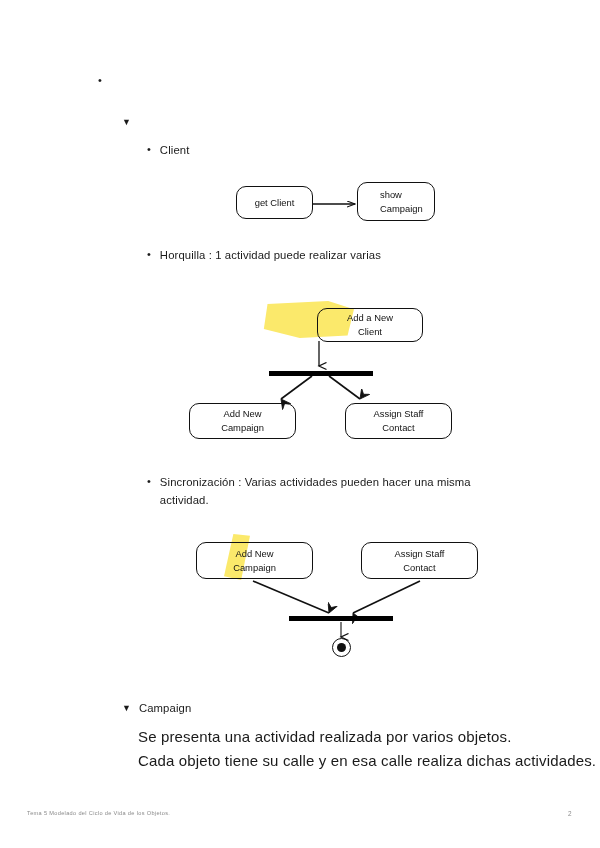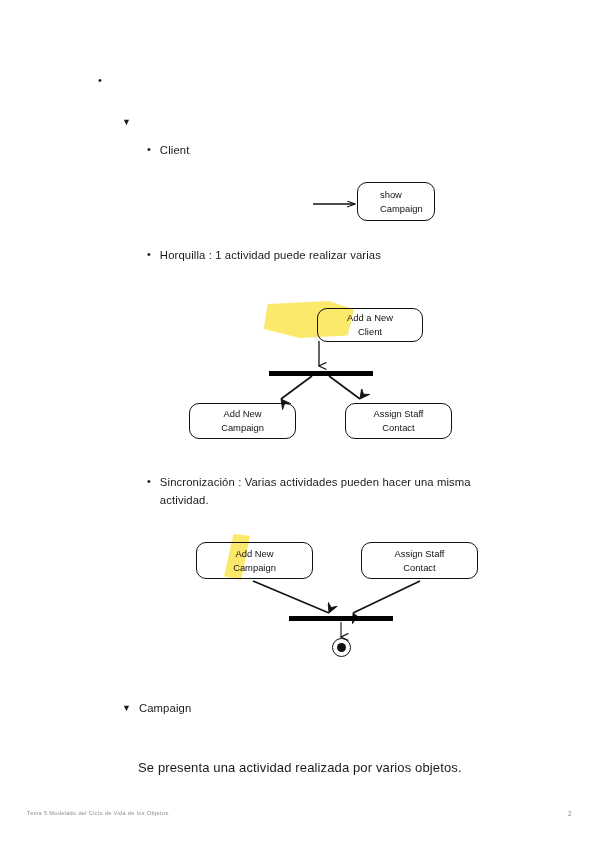--- a/index.html
+++ b/index.html
@@ -46,25 +46,24 @@
   }
   .btext {
     font-size: 11.3px;
     line-height: 1.62;
     letter-spacing: 0.01em;
     color: #1a1a1a;
     white-space: pre-line;
   }
   .plain-line {
     position: absolute;
-    font-size: 13px;
+    font-size: 15px;
     line-height: 1.62;
     letter-spacing: 0.01em;
     color: #1a1a1a;
-    margin-top: 32px;
   }
 
   
   .diagram {
     position: absolute;
   }
   .node {
     position: absolute;
     box-sizing: border-box;
     border: 1.4px solid #111;
@@ -143,20 +142,23 @@
 
     <svg class="svg-layer" width="200" height="42">
       <defs>
         <marker id="arrowThin" markerWidth="9" markerHeight="9" refX="8" refY="3" orient="auto" markerUnits="userSpaceOnUse">
           <path d="M0,0 L8,3 L0,6" fill="none" stroke="#111" stroke-width="1.1"></path>
         </marker>
       </defs>
       <line x1="77" y1="22" x2="119" y2="22" stroke="#111" stroke-width="1.3" marker-end="url(#arrowThin)"></line>
     </svg>
 
+    <div class="node" style="left:0px; top:4px; width:77px; height:33px;">
+      <span>get Client</span>
+    </div>
 
     <div class="node left-align" style="left:121px; top:0px; width:78px; height:39px;">
       <span>show
 Campaign</span>
     </div>
   </div>
 
   <div class="bullet-row" style="left:147px; top:246px; width:380px;">
     <span class="marker dot-marker">•</span>
     <span class="btext">Horquilla : 1 actividad puede realizar varias</span>
@@ -249,17 +251,18 @@
     </div>
   </div>
 
   <div class="bullet-row" style="left:122px; top:699px; width:400px;">
     <span class="marker tri-marker">▼</span>
     <span class="btext">Campaign</span>
   </div>
 
   <div class="plain-line" style="left:138px; top:725px;">Se presenta una actividad realizada por varios objetos.</div>
 
+  <div class="plain-line" style="left:138px; top:749px;">Cada objeto tiene su calle y en esa calle realiza dichas actividades.</div>
 
   <div class="footer-left">Tema 5 Modelado del Ciclo de Vida de los Objetos.</div>
   <div class="footer-right">2</div>
 
 </div>
 
 </body></html>

